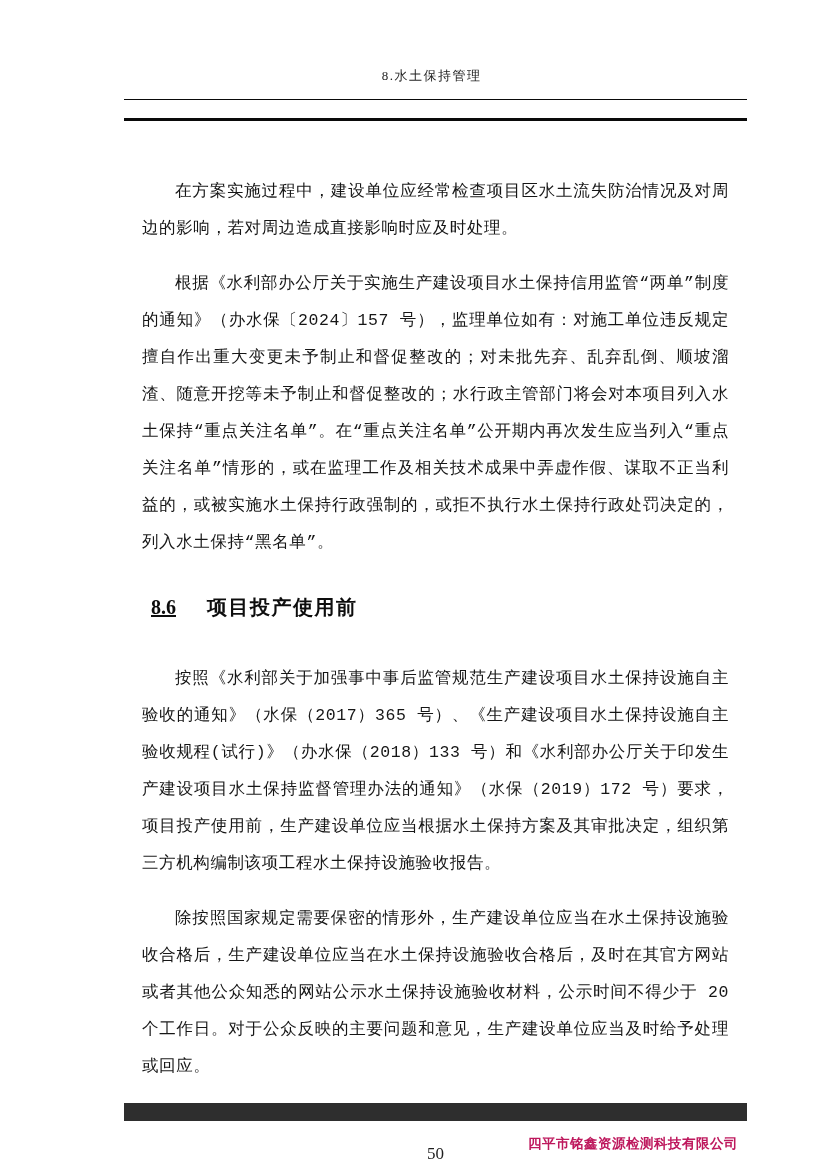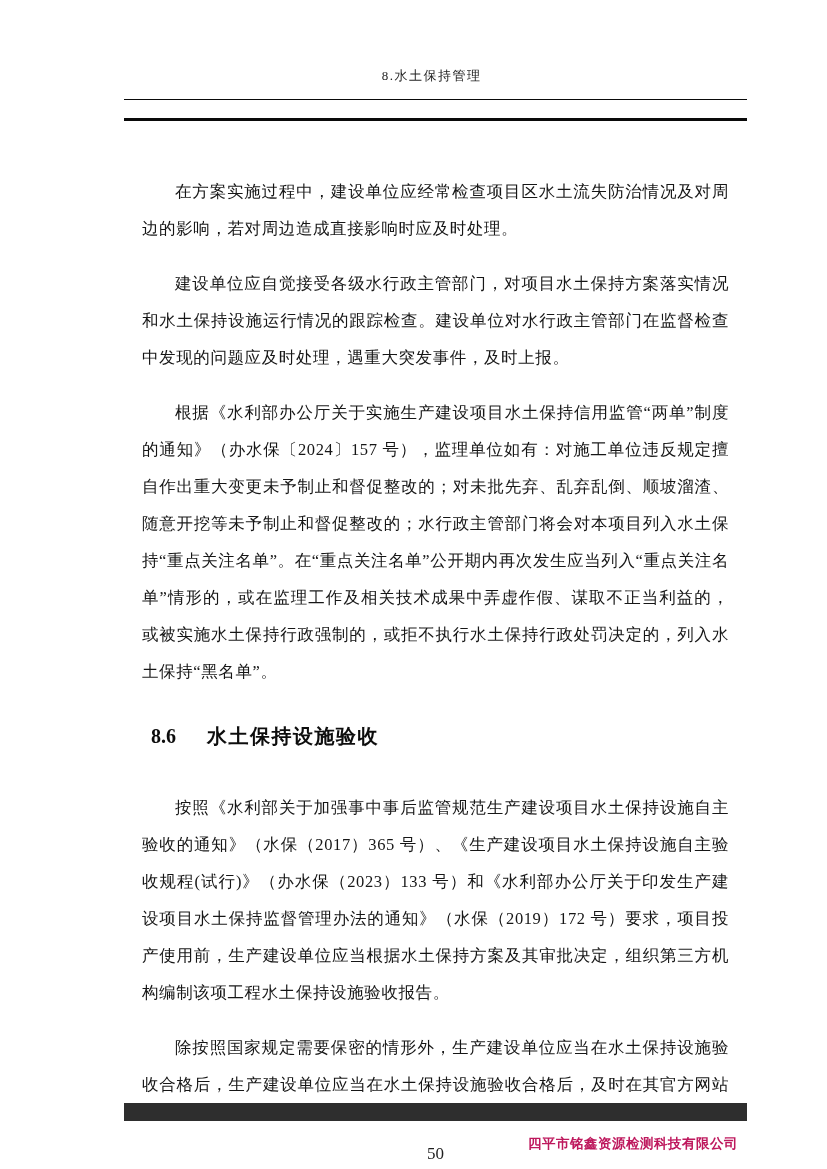--- a/index.html
+++ b/index.html
@@ -38,33 +38,35 @@
     overflow: hidden;
     font-size: 16.5px;
     line-height: 37px;
     text-align: justify;
     letter-spacing: 0.6px;
     color: #161616;
   }
   .doc-body p {
     text-indent: 2em;
     margin: 0;
+    font-family: Liberation Mono, monospace;
   }
   .section-heading {
     font-size: 20px;
     font-weight: bold;
     line-height: 28px;
     margin: 14px 0 21px 0;
     letter-spacing: 1.5px;
     color: #0d0d0d;
     text-align: left;
   }
   .section-heading .sec-num {
     margin-right: 13px;
     letter-spacing: 0;
+    text-decoration: underline;
   }
   
   .footer {
     position: absolute;
     top: 1076px;
     left: 97px;
     right: 89px;
   }
   .footer-rule {
     height: 2px;
@@ -97,28 +99,27 @@
 </head>
 <body>
 
 <div class="page">
 
   <div class="header-title">8.水土保持管理</div>
   <div class="header-rule"></div>
 
   <div class="doc-body">
     <p>在方案实施过程中，建设单位应经常检查项目区水土流失防治情况及对周边的影响，若对周边造成直接影响时应及时处理。</p>
-    <p>建设单位应自觉接受各级水行政主管部门，对项目水土保持方案落实情况和水土保持设施运行情况的跟踪检查。建设单位对水行政主管部门在监督检查中发现的问题应及时处理，遇重大突发事件，及时上报。</p>
     <p>根据《水利部办公厅关于实施生产建设项目水土保持信用监管“两单”制度的通知》（办水保〔2024〕157 号），监理单位如有：对施工单位违反规定擅自作出重大变更未予制止和督促整改的；对未批先弃、乱弃乱倒、顺坡溜渣、随意开挖等未予制止和督促整改的；水行政主管部门将会对本项目列入水土保持“重点关注名单”。在“重点关注名单”公开期内再次发生应当列入“重点关注名单”情形的，或在监理工作及相关技术成果中弄虚作假、谋取不正当利益的，或被实施水土保持行政强制的，或拒不执行水土保持行政处罚决定的，列入水土保持“黑名单”。</p>
 
     <h2 class="section-heading">
-      <span class="sec-num">8.6</span><span>水土保持设施验收</span>
+      <span class="sec-num">8.6</span><span>项目投产使用前</span>
     </h2>
 
-    <p>按照《水利部关于加强事中事后监管规范生产建设项目水土保持设施自主验收的通知》（水保（2017）365 号）、《生产建设项目水土保持设施自主验收规程(试行)》（办水保（2023）133 号）和《水利部办公厅关于印发生产建设项目水土保持监督管理办法的通知》（水保（2019）172 号）要求，项目投产使用前，生产建设单位应当根据水土保持方案及其审批决定，组织第三方机构编制该项工程水土保持设施验收报告。</p>
+    <p>按照《水利部关于加强事中事后监管规范生产建设项目水土保持设施自主验收的通知》（水保（2017）365 号）、《生产建设项目水土保持设施自主验收规程(试行)》（办水保（2018）133 号）和《水利部办公厅关于印发生产建设项目水土保持监督管理办法的通知》（水保（2019）172 号）要求，项目投产使用前，生产建设单位应当根据水土保持方案及其审批决定，组织第三方机构编制该项工程水土保持设施验收报告。</p>
     <p>除按照国家规定需要保密的情形外，生产建设单位应当在水土保持设施验收合格后，生产建设单位应当在水土保持设施验收合格后，及时在其官方网站或者其他公众知悉的网站公示水土保持设施验收材料，公示时间不得少于 20 个工作日。对于公众反映的主要问题和意见，生产建设单位应当及时给予处理或回应。</p>
 
   </div>
 
   <div class="footer">
     <div class="footer-rule"></div>
     <div class="footer-row">
       <span class="page-number">50</span>
       <span class="company">四平市铭鑫资源检测科技有限公司</span>
     </div>

